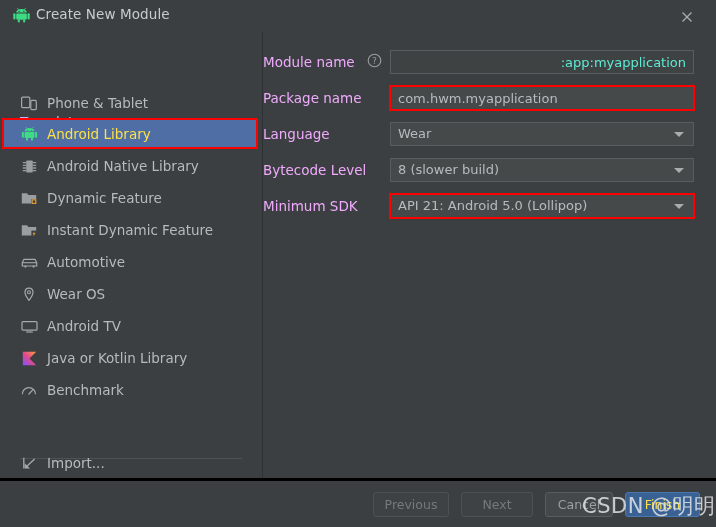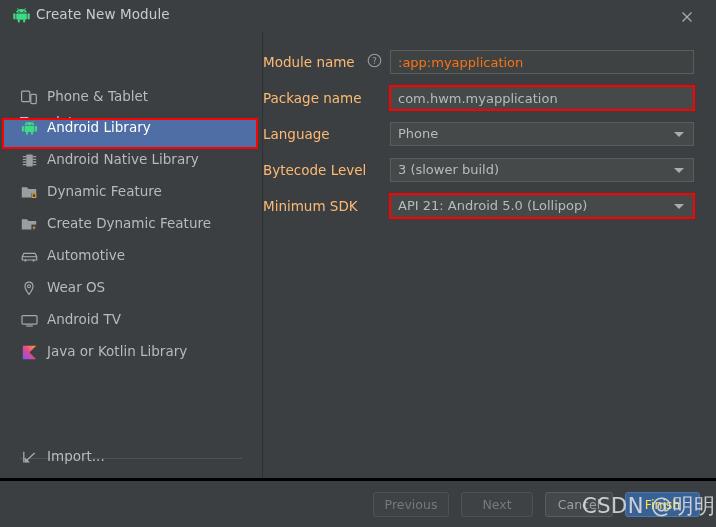--- a/index.html
+++ b/index.html
@@ -65,42 +65,42 @@
     font-size: 13.5px;
     color: #c4b5fd;
     margin-top: 34px;
   }
   .tpl-item {
     position: absolute;
     left: 4px;
     width: 254px;
     height: 30px;
     display: flex;
-    align-items: flex-start;
+    align-items: center;
     cursor: pointer;
   }
   .tpl-item .tpl-icon {
     width: 18px;
     height: 18px;
     margin-left: 16px;
     margin-right: 9px;
     display: flex;
     align-items: center;
     justify-content: center;
     flex: none;
   }
   .tpl-item .tpl-label {
     font-size: 13.5px;
     color: #b6bbbd;
     white-space: nowrap;
   }
   .tpl-item.selected {
     background: #4e6ea5;
   }
-  .tpl-item.selected .tpl-label { color: #ffffff; }
+  .tpl-item.selected .tpl-label { color: #fde047; }
 
   #tpl-highlight {
     position: absolute;
     left: 2px; top: 118px;
     width: 256px; height: 31px;
     border: 2px solid #fe0000;
     box-sizing: border-box;
     pointer-events: none;
   }
 
@@ -118,40 +118,40 @@
     width: 453px; height: 449px;
   }
   .frow {
     position: absolute;
     left: 0;
     height: 24px;
   }
   .flabel {
     position: absolute;
     font-size: 13.5px;
-    color: #fdba74;
+    color: #f0abfc;
     white-space: nowrap;
     line-height: 24px;
   }
   .fctrl {
     position: absolute;
     left: 127px;
     width: 304px;
     height: 24px;
     box-sizing: border-box;
     background: #45494a;
     border: 1px solid #5a5d5e;
     color: #b6bbbd;
     font-size: 13px;
     font-family: "DejaVu Sans", "Liberation Sans", sans-serif;
     padding: 0 7px;
     line-height: 22px;
     outline: none;
   }
-  .fctrl.readonly { background: #3f4243; color: #f97316; }
+  .fctrl.readonly { background: #3f4243; color: #5eead4; text-align: right; }
   .fctrl.combo {
     display: flex;
     align-items: center;
     cursor: pointer;
   }
   .fctrl.combo .combo-val { flex: 1; }
   .combo-arrow {
     width: 0; height: 0;
     border-left: 5px solid transparent;
     border-right: 5px solid transparent;
@@ -320,21 +320,21 @@
     </div>
 
     <div class="tpl-item" style="top:183px">
       <span class="tpl-icon">
         <svg width="17" height="14" viewBox="0 0 17 14">
           <path d="M0.8 2.2 h5.2 l1.4 1.8 h7.8 v8.4 h-14.4 z" fill="#9a9ea0"></path>
           <rect x="10.4" y="7.6" width="5.4" height="6.2" fill="#3c3f41"></rect>
           <path d="M13.6 8.2 l-2.2 3.0 h1.5 l-0.6 2.3 l2.3 -3.2 h-1.5 z" fill="#e3a33b"></path>
         </svg>
       </span>
-      <span class="tpl-label">Create Dynamic Feature</span>
+      <span class="tpl-label">Instant Dynamic Feature</span>
     </div>
 
     <div class="tpl-item" style="top:215px">
       <span class="tpl-icon">
         <svg width="17" height="13" viewBox="0 0 17 13">
           <path d="M1.3 6.6 l1.7 -3.3 h11 l1.7 3.3 v3.4 h-14.4 z" fill="none" stroke="#a5a9ab" stroke-width="1.2"></path>
           <line x1="1.4" y1="6.7" x2="15.6" y2="6.7" stroke="#a5a9ab" stroke-width="1.1"></line>
           <circle cx="4.4" cy="10.6" r="1.1" fill="#a5a9ab"></circle>
           <circle cx="12.6" cy="10.6" r="1.1" fill="#a5a9ab"></circle>
         </svg>
@@ -371,20 +371,29 @@
               <stop offset="50%" stop-color="#e24a8b"></stop>
               <stop offset="100%" stop-color="#f9a03c"></stop>
             </linearGradient>
           </defs>
           <path d="M0.8 0.8 h13.4 L7.5 7.5 l6.7 6.7 H0.8 z" fill="url(#kg)"></path>
         </svg>
       </span>
       <span class="tpl-label">Java or Kotlin Library</span>
     </div>
 
+    <div class="tpl-item" style="top:343px">
+      <span class="tpl-icon">
+        <svg width="16" height="13" viewBox="0 0 16 13">
+          <path d="M1.3 10.2 A6.6 6.6 0 0 1 14.5 10.2" fill="none" stroke="#a5a9ab" stroke-width="1.2"></path>
+          <line x1="7.9" y1="10.0" x2="11.8" y2="5.8" stroke="#a5a9ab" stroke-width="1.2" stroke-linecap="round"></line>
+        </svg>
+      </span>
+      <span class="tpl-label">Benchmark</span>
+    </div>
 
     <div id="sidebar-sep"></div>
 
     <div class="tpl-item" style="top:416px">
       <span class="tpl-icon">
         <svg width="15" height="15" viewBox="0 0 15 15">
           <line x1="1.8" y1="1.8" x2="1.8" y2="12.6" stroke="#a5a9ab" stroke-width="1.3"></line>
           <line x1="12.6" y1="3.0" x2="4.0" y2="11.0" stroke="#a5a9ab" stroke-width="1.3"></line>
           <path d="M2.6 12.4 L8.0 12.4 L2.6 7.2 Z" fill="#a5a9ab"></path>
         </svg>
@@ -411,29 +420,29 @@
 
     <div class="frow" style="top:54px">
       <span class="flabel">Package name</span>
       <input class="fctrl" type="text" value="com.hwm.myapplication" style="">
     </div>
     <div class="fhighlight" style="top:53px"></div>
 
     <div class="frow" style="top:90px">
       <span class="flabel">Language</span>
       <div class="fctrl combo">
-        <span class="combo-val">Phone</span>
+        <span class="combo-val">Wear</span>
         <span class="combo-arrow"></span>
       </div>
     </div>
 
     <div class="frow" style="top:126px">
       <span class="flabel">Bytecode Level</span>
       <div class="fctrl combo">
-        <span class="combo-val">3 (slower build)</span>
+        <span class="combo-val">8 (slower build)</span>
         <span class="combo-arrow"></span>
       </div>
     </div>
 
     <div class="frow" style="top:162px">
       <span class="flabel">Minimum SDK</span>
       <div class="fctrl combo">
         <span class="combo-val">API 21: Android 5.0 (Lollipop)</span>
         <span class="combo-arrow"></span>
       </div>

